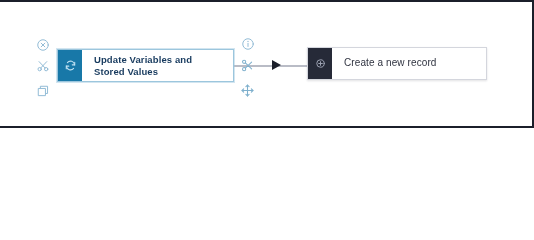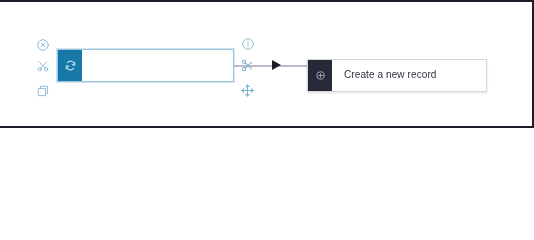--- a/index.html
+++ b/index.html
@@ -65,21 +65,21 @@
   #node-update .node-icon {
     background: #1878a8;
   }
   #node-update .node-label {
     color: #173a5e;
   }
 
   
   #node-create {
     left: 307px;
-    top: 57px;
+    top: 45px;
     width: 180px;
     height: 33px;
     border: 1px solid #d4d6dd;
     box-shadow: 0 1px 2px rgba(20,24,36,.13);
     justify-content: center;
   }
   #node-create .node-icon {
     background: #262a38;
   }
   #node-create .node-label {
@@ -146,20 +146,21 @@
 
     <div class="node" id="node-update">
       <div class="node-icon">
         <svg width="13" height="13" viewBox="0 0 16 16" fill="none" stroke="#bfe1f2" stroke-width="1.3" stroke-linecap="round">
           <path d="M13 7.2A5 5 0 0 0 4.2 4.4"></path>
           <path d="M3 8.8A5 5 0 0 0 11.8 11.6"></path>
           <path d="M13.2 4.1v3.1h-3.1"></path>
           <path d="M2.8 11.9V8.8h3.1"></path>
         </svg>
       </div>
+      <div class="node-label">Update Variables and Stored Values</div>
     </div>
 
     <div class="node" id="node-create">
       <div class="node-icon">
         <svg width="13" height="13" viewBox="0 0 16 16" fill="none" stroke="#9ea3b4" stroke-width="1.2" stroke-linecap="round">
           <circle cx="8" cy="8" r="4.6"></circle>
           <path d="M8 5.7v4.6M5.7 8h4.6"></path>
         </svg>
       </div>
       <div class="node-label">Create a new record</div>

